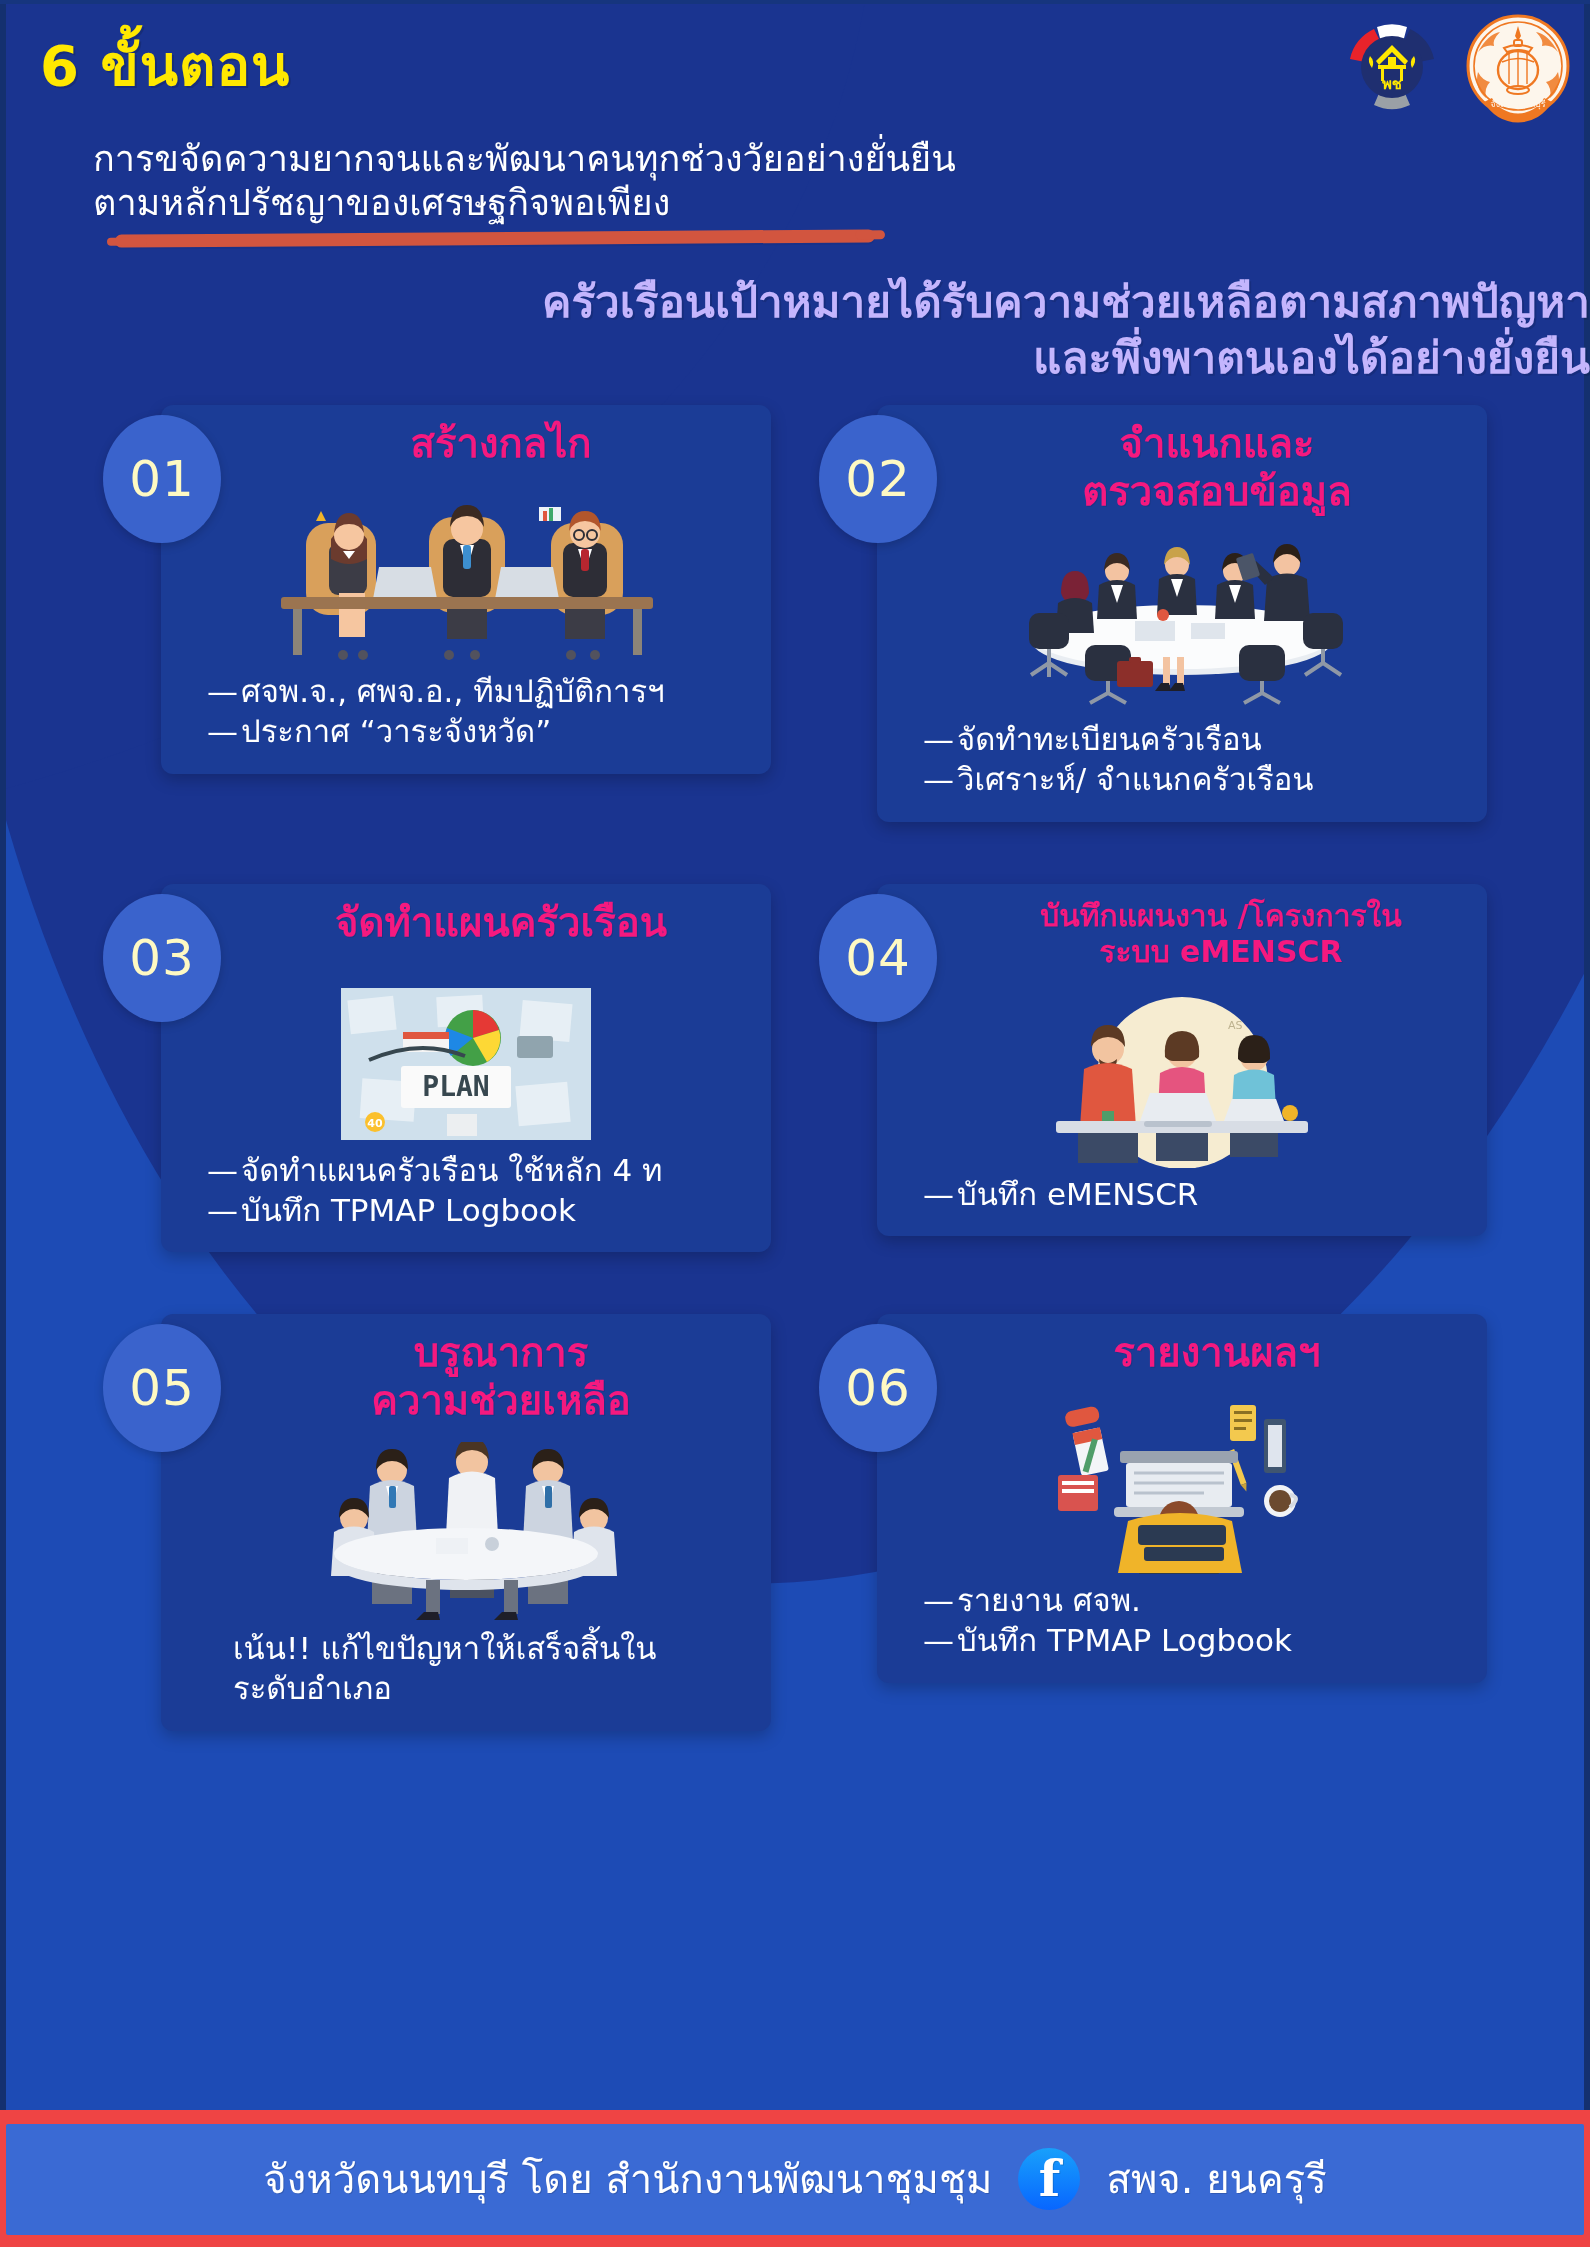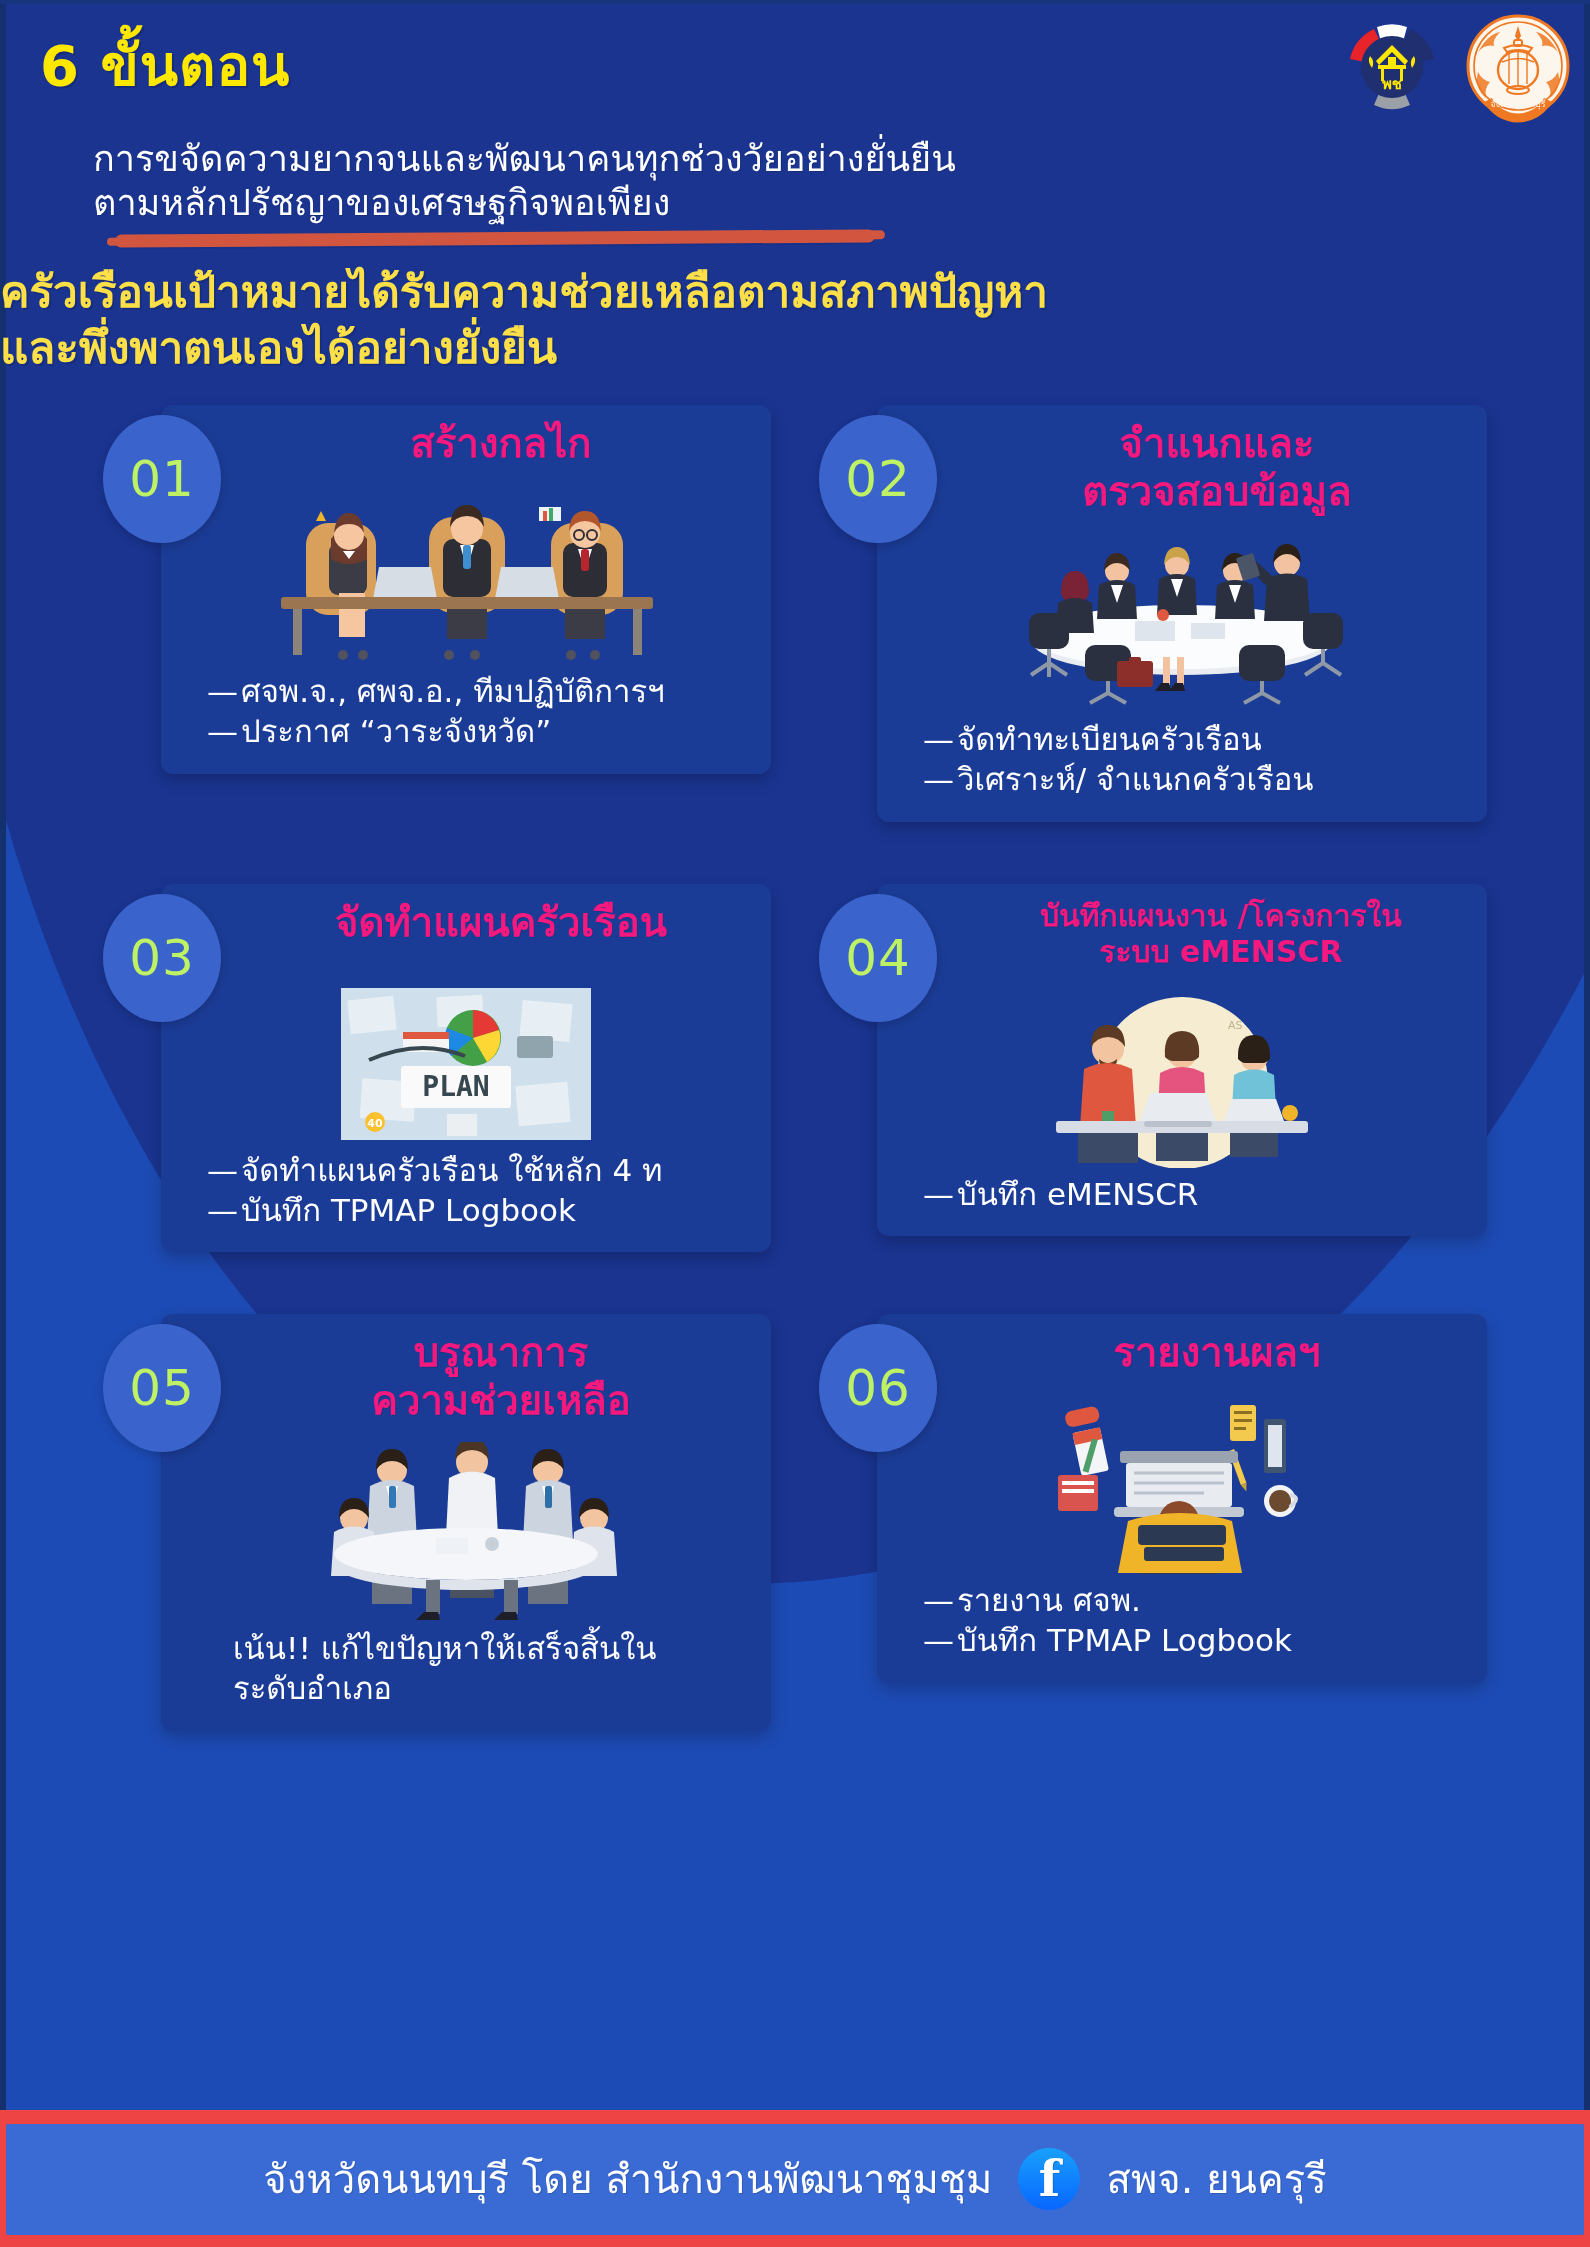--- a/index.html
+++ b/index.html
@@ -63,22 +63,22 @@
     content:""; position:absolute; right:-10px; top:1px;
     width:30px; height:9px; background:#d2553f; border-radius:6px;
   }
 
   
   .logos{ position:absolute; right:18px; top:8px; display:flex; gap:18px; align-items:flex-start; }
   .logo{ width:108px; height:118px; position:relative; }
 
   
   .headline{
-    position:absolute; left:0; top:264px; width:100%;
-    text-align:left; color:#fde047;
+    position:absolute; left:0; top:274px; width:100%;
+    text-align:right; color:#c4b5fd;
     font-size:44px; font-weight:bold; line-height:1.28;
     text-shadow:2px 2px 0 rgba(0,0,0,.12);
   }
 
   
   #grid{
     position:absolute; left:0; top:405px; width:100%;
   }
   .row{ display:flex; justify-content:center; gap:48px; margin-bottom:62px; }
 
@@ -93,21 +93,21 @@
     box-shadow:0 6px 16px rgba(0,0,0,.22);
     min-height:300px;
     overflow:hidden;
   }
   .badge{
     position:absolute; left:0; top:10px;
     width:118px; height:128px;
     border-radius:50%;
     background:#3a63cc;
     display:flex; align-items:center; justify-content:center;
-    color:#bef264; font-size:50px; font-weight:500;
+    color:#fef9c3; font-size:50px; font-weight:500;
     letter-spacing:1px;
     z-index:5;
     box-shadow:0 3px 10px rgba(0,0,0,.18);
   }
   .card-title{
     color:#f5197f;
     font-weight:bold;
     text-align:center;
     padding:14px 18px 4px 88px;
     line-height:1.2;

